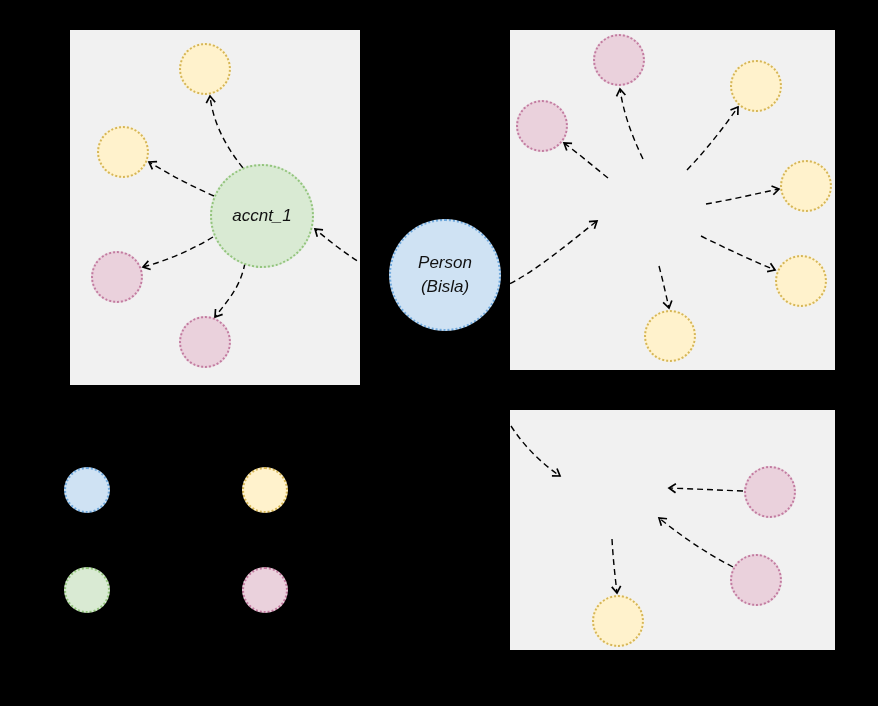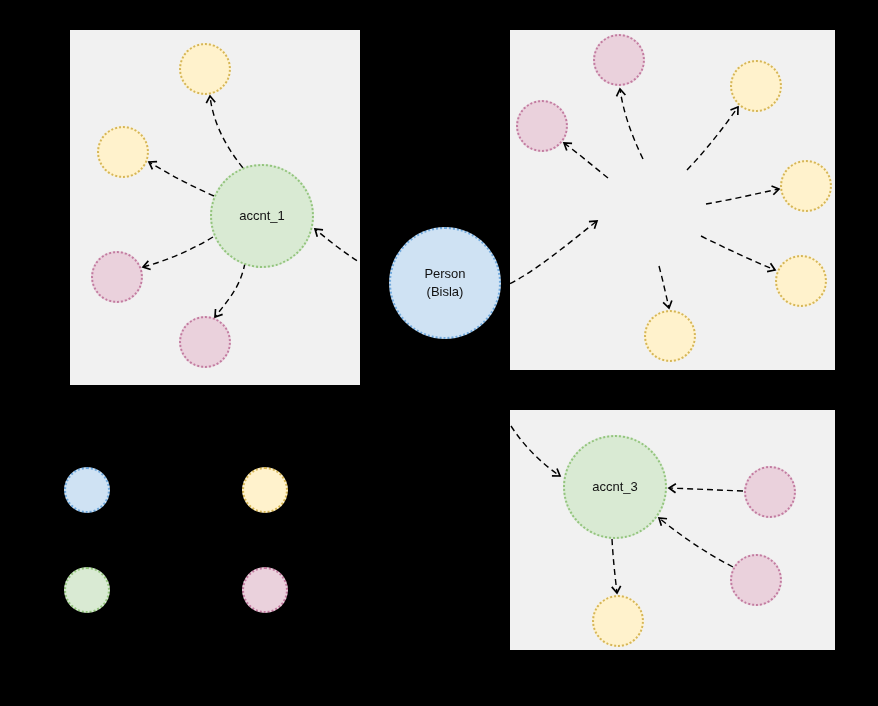--- a/index.html
+++ b/index.html
@@ -41,24 +41,25 @@
   .node {
     position: absolute;
     border-radius: 50%;
     display: flex;
     align-items: center;
     justify-content: center;
     z-index: 3;
     text-align: center;
   }
   .node-label {
-    font-size: 13px;
+    font-size: 17px;
     color: #111;
     white-space: pre-line;
     line-height: 1.4;
+    font-style: italic;
   }
   .person { background: var(--person-fill); border: 2px dotted var(--person-border); }
   .account { background: var(--account-fill); border: 2px dotted var(--account-border); }
   .yellow  { background: var(--yellow-fill);  border: 2px dotted var(--yellow-border); }
   .pink    { background: var(--pink-fill);    border: 2px dotted var(--pink-border); }
   .blue    { background: var(--person-fill);  border: 2px dotted var(--person-border); }
   .green   { background: var(--account-fill); border: 2px dotted var(--account-border); }
   .attr { width: 52px; height: 52px; }
   .legend-swatch { width: 46px; height: 46px; }
 </style>
@@ -91,30 +92,27 @@
     <path class="edge" d="M 706 204 C 730 200 755 194 779 189"></path>
     <path class="edge" d="M 701 236 C 727 249 751 260 775 270"></path>
     <path class="edge" d="M 659 266 C 663 281 666 295 669 308"></path>
 
     <path class="edge" d="M 511 426 C 524 446 541 463 560 476"></path>
     <path class="edge" d="M 743 491 C 718 490 694 489 669 488"></path>
     <path class="edge" d="M 733 567 C 706 553 681 536 659 518"></path>
     <path class="edge" d="M 612 539 C 613 558 615 576 617 593"></path>
   </svg>
 
-  <div class="node person" style="left:389px; top:227px; width:112px; height:112px;">
+  <div class="node person" style="left:389px; top:219px; width:112px; height:112px;">
     <span class="node-label">Person
 (Bisla)</span>
   </div>
 
   <div class="node account" style="left:210px; top:164px; width:104px; height:104px;">
     <span class="node-label">accnt_1</span>
-  </div>
-  <div class="node account" style="left:563px; top:435px; width:104px; height:104px;">
-    <span class="node-label">accnt_3</span>
   </div>
 
   <div class="node attr yellow" style="left:179px; top:43px;"></div>
   <div class="node attr yellow" style="left:97px; top:126px;"></div>
   <div class="node attr pink" style="left:91px; top:251px;"></div>
   <div class="node attr pink" style="left:179px; top:316px;"></div>
 
   <div class="node attr pink" style="left:593px; top:34px;"></div>
   <div class="node attr pink" style="left:516px; top:100px;"></div>
   <div class="node attr yellow" style="left:730px; top:60px;"></div>

